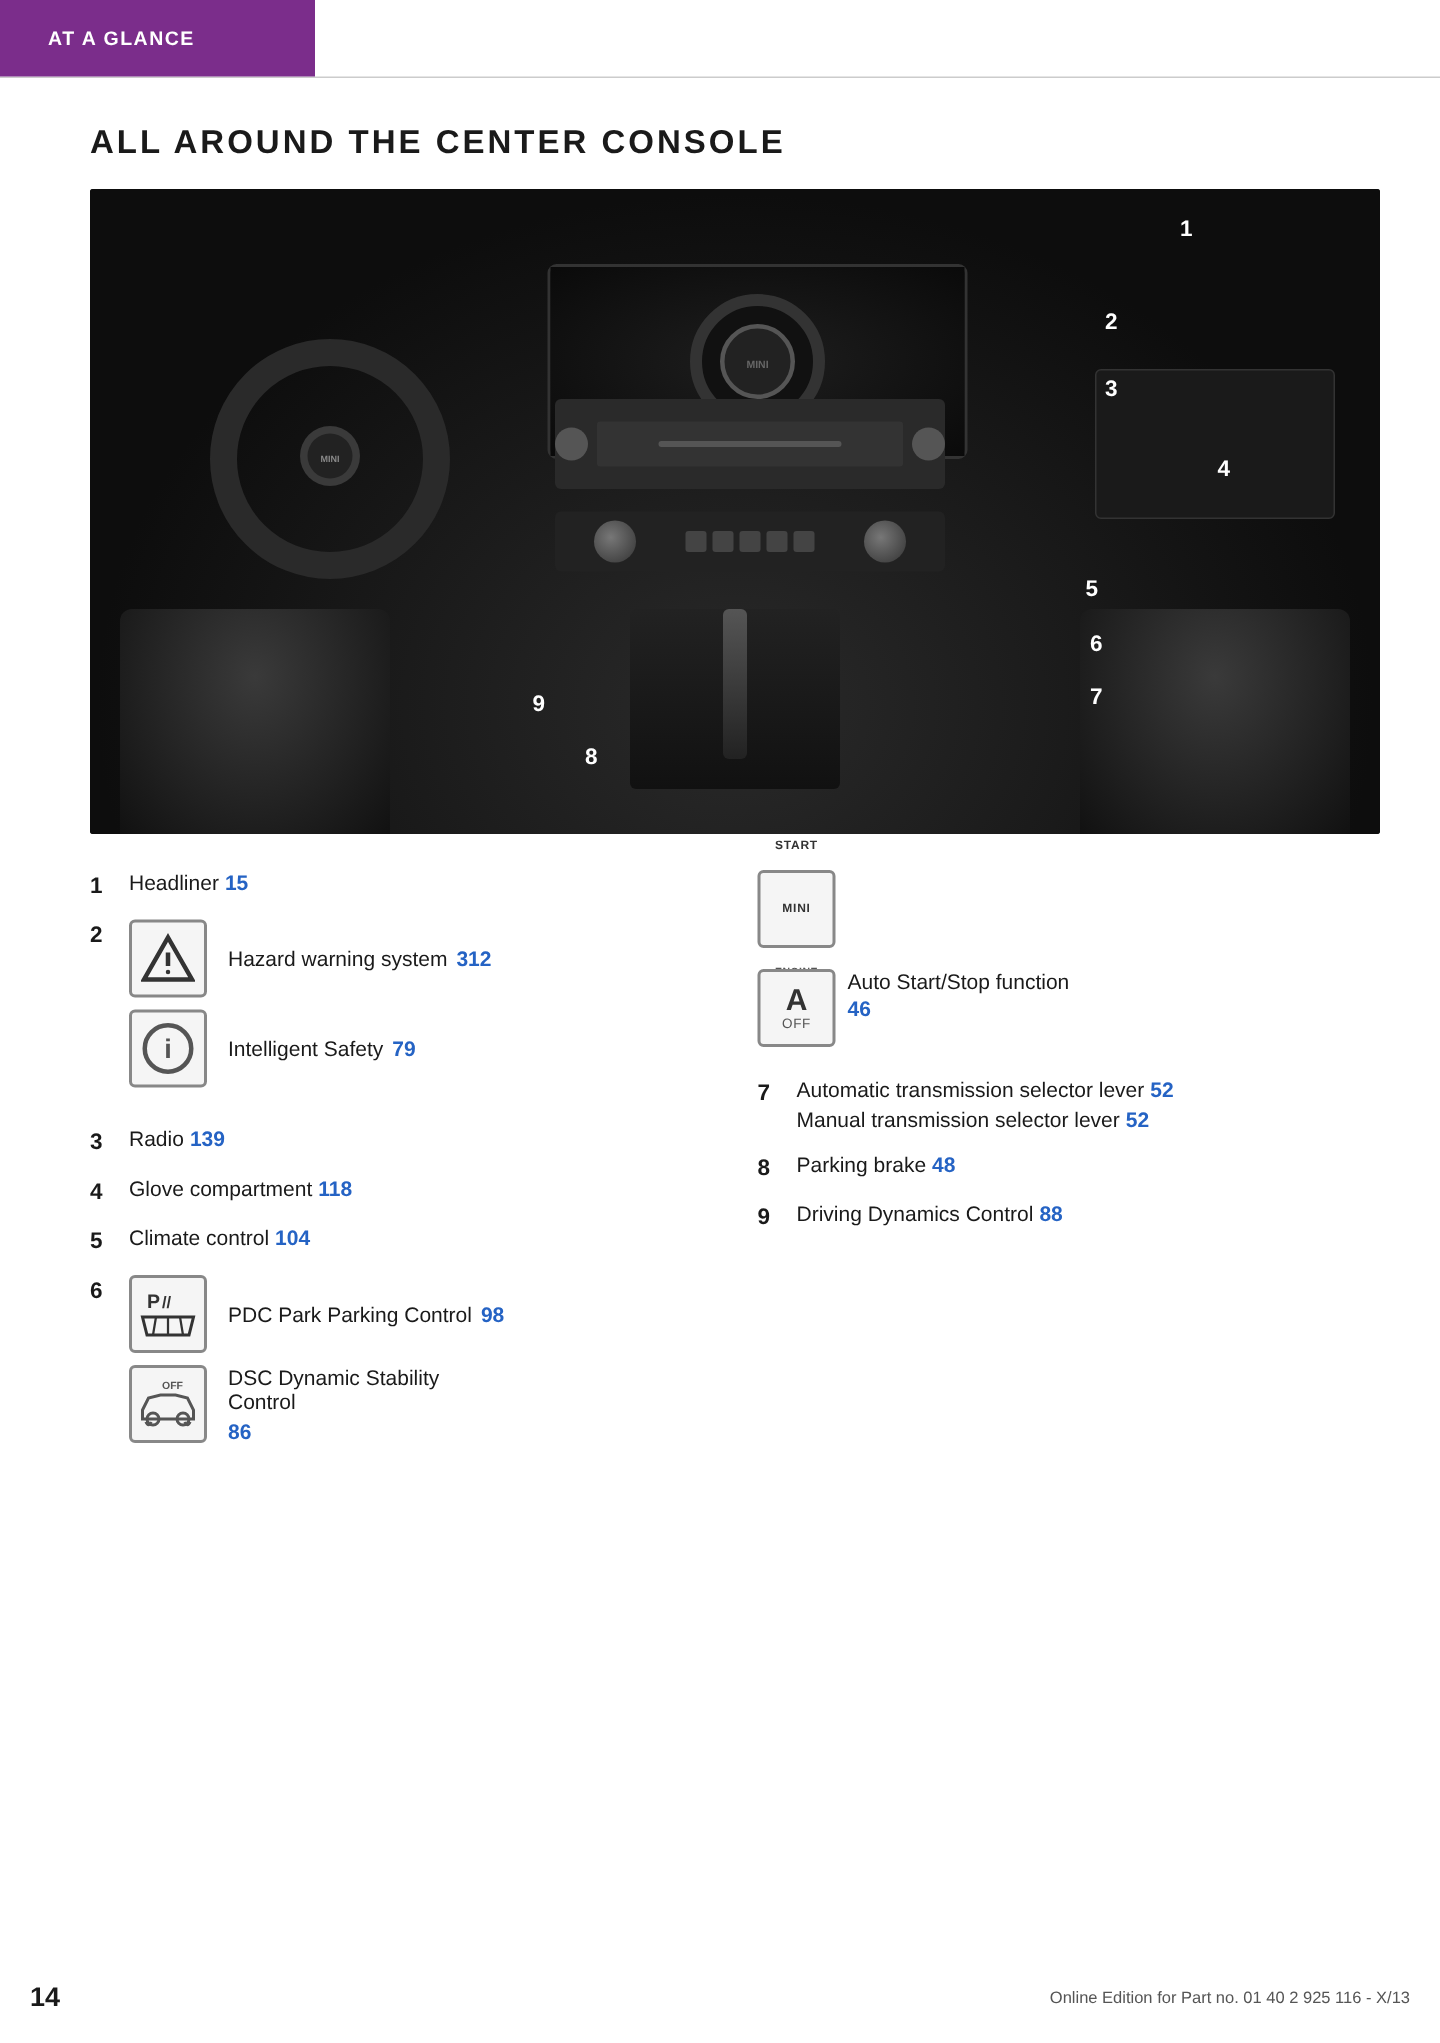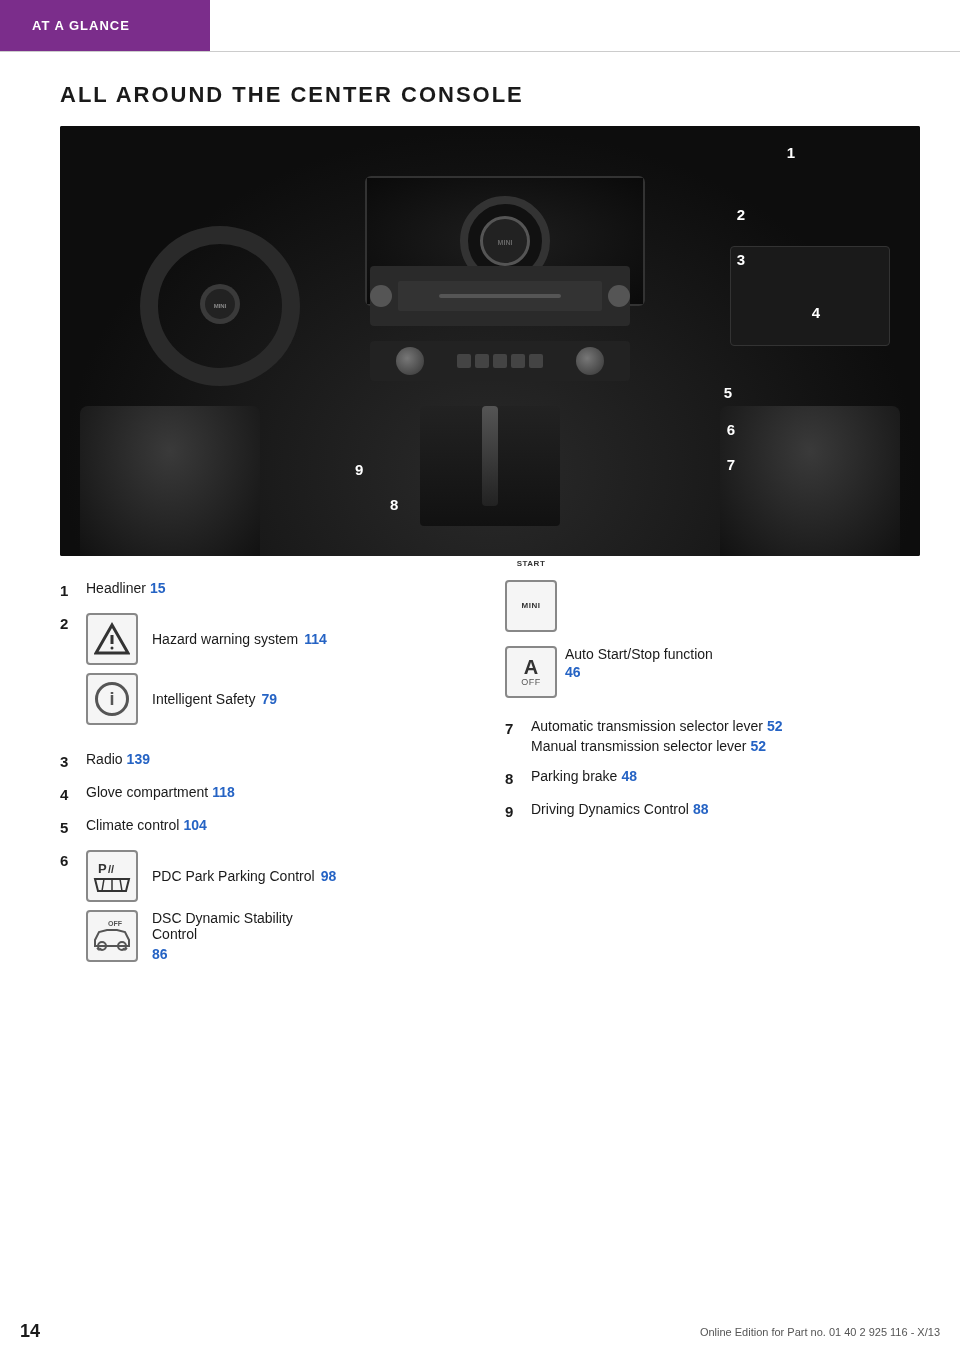--- a/index.html
+++ b/index.html
@@ -442,21 +442,21 @@
           <div class="item-subrow" style="display:flex;align-items:center;gap:8px;margin-bottom:8px;">
             <div class="item-icon-box">
               <svg width="36" height="36" viewBox="0 0 36 36">
                 <polygon points="18,4 34,32 2,32" fill="none" stroke="#333" stroke-width="3"></polygon>
                 <line x1="18" y1="14" x2="18" y2="23" stroke="#333" stroke-width="3"></line>
                 <circle cx="18" cy="27" r="1.5" fill="#333"></circle>
               </svg>
             </div>
             <div style="display:flex;align-items:baseline;gap:6px;">
               <span class="item-label">Hazard warning system</span>
-              <span class="item-page">114</span>
+              <span class="item-page">312</span>
             </div>
           </div>
 
           <div class="item-subrow" style="display:flex;align-items:center;gap:8px;">
             <div class="item-icon-box">
               <div class="safety-icon">
                 <span>i</span>
               </div>
             </div>
             <div style="display:flex;align-items:baseline;gap:6px;justify-content:flex-end;">

